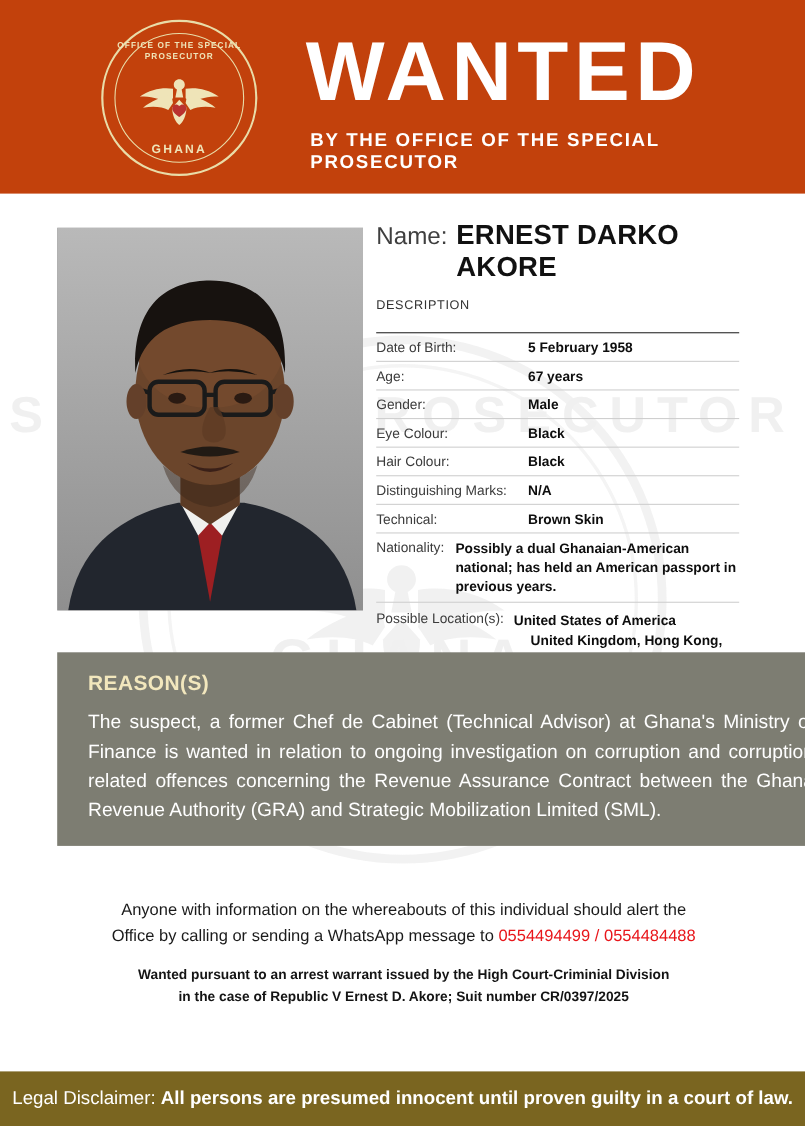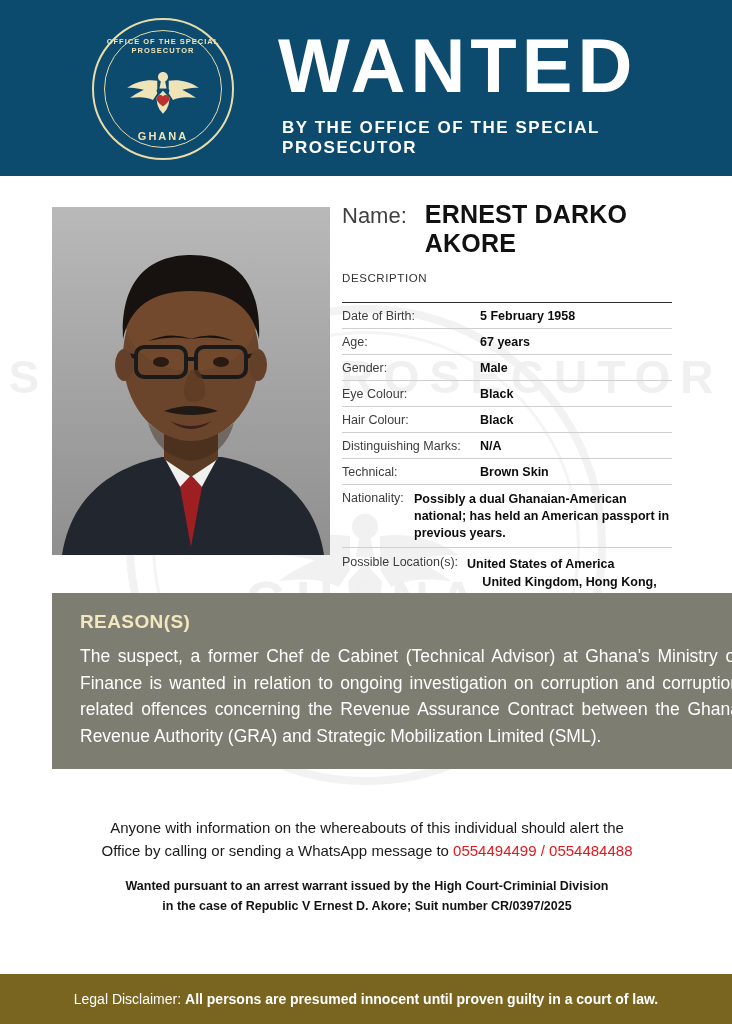--- a/index.html
+++ b/index.html
@@ -19,21 +19,21 @@
     width: 732px;
     height: 1024px;
     background: #ffffff;
     overflow: hidden;
   }
 
   
   .header {
     position: relative;
     height: 176px;
-    background: #0c4a6e;
+    background: #c2410c;
     display: flex;
     align-items: center;
     overflow: hidden;
     padding-left: 44px;
   }
   .seal {
     position: absolute;
     left: 92px;
     top: 18px;
     width: 142px;
@@ -160,21 +160,21 @@
 
   .info {
     position: absolute;
     left: 342px;
     top: 24px;
     width: 330px;
   }
   .name-row {
     display: flex;
     align-items: baseline;
-    gap: 18px;
+    gap: 8px;
     margin-bottom: 14px;
   }
   .name-label {
     font-size: 22px;
     color: #3f3f3f;
   }
   .name-value {
     font-size: 25px;
     font-weight: bold;
     color: #111111;
@@ -274,21 +274,21 @@
     width: 732px;
     height: 50px;
     background: #7a6520;
     display: flex;
     align-items: center;
     justify-content: center;
     z-index: 3;
   }
   .footer-text {
     color: #ffffff;
-    font-size: 14px;
+    font-size: 17px;
   }
   .footer-text b { font-weight: bold; }
 </style>
 </head>
 <body>
 
 <div class="poster">
 
   <div class="header">
     <div class="seal">

